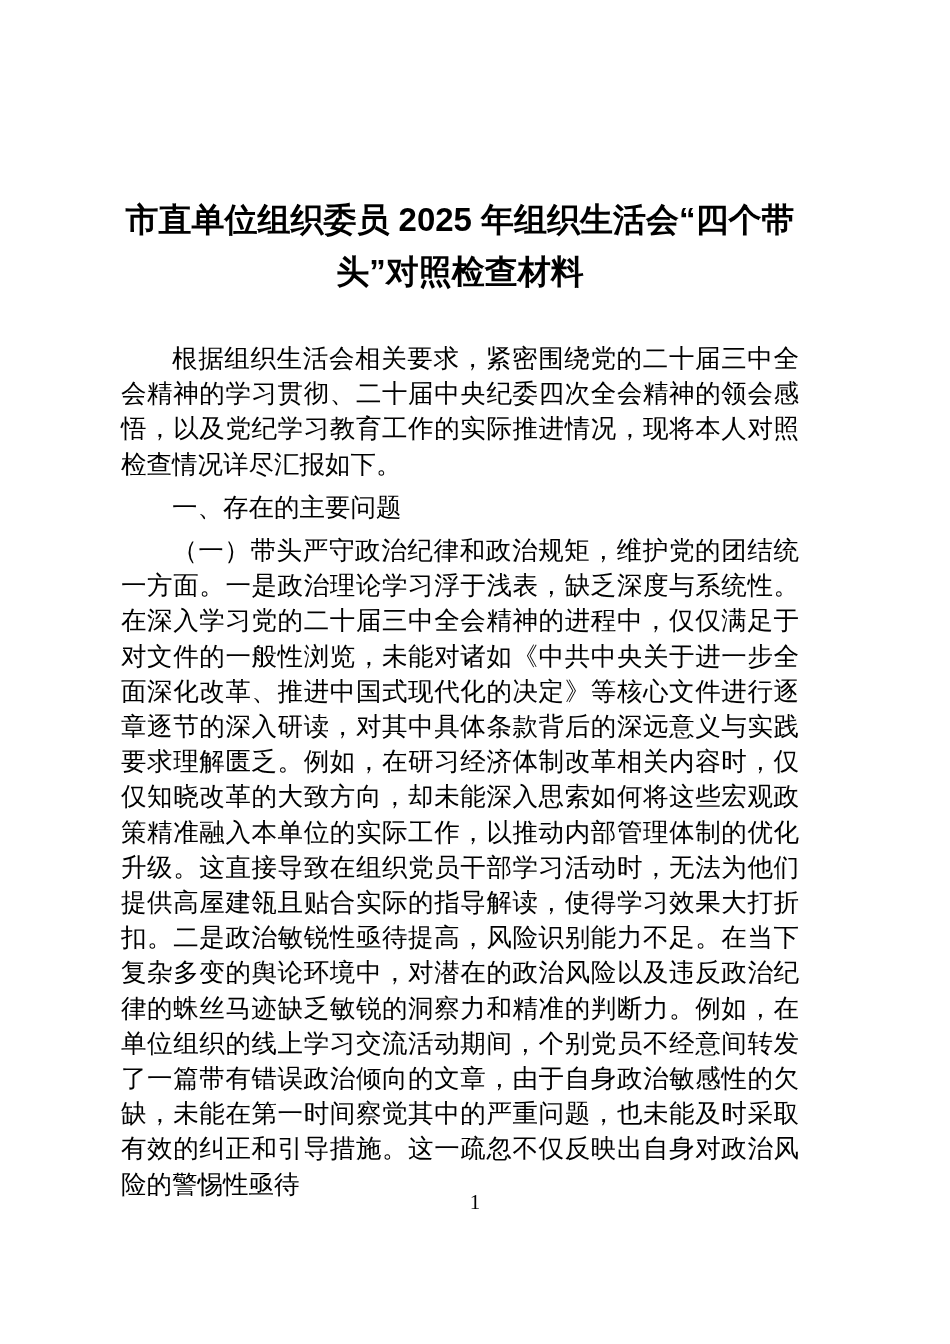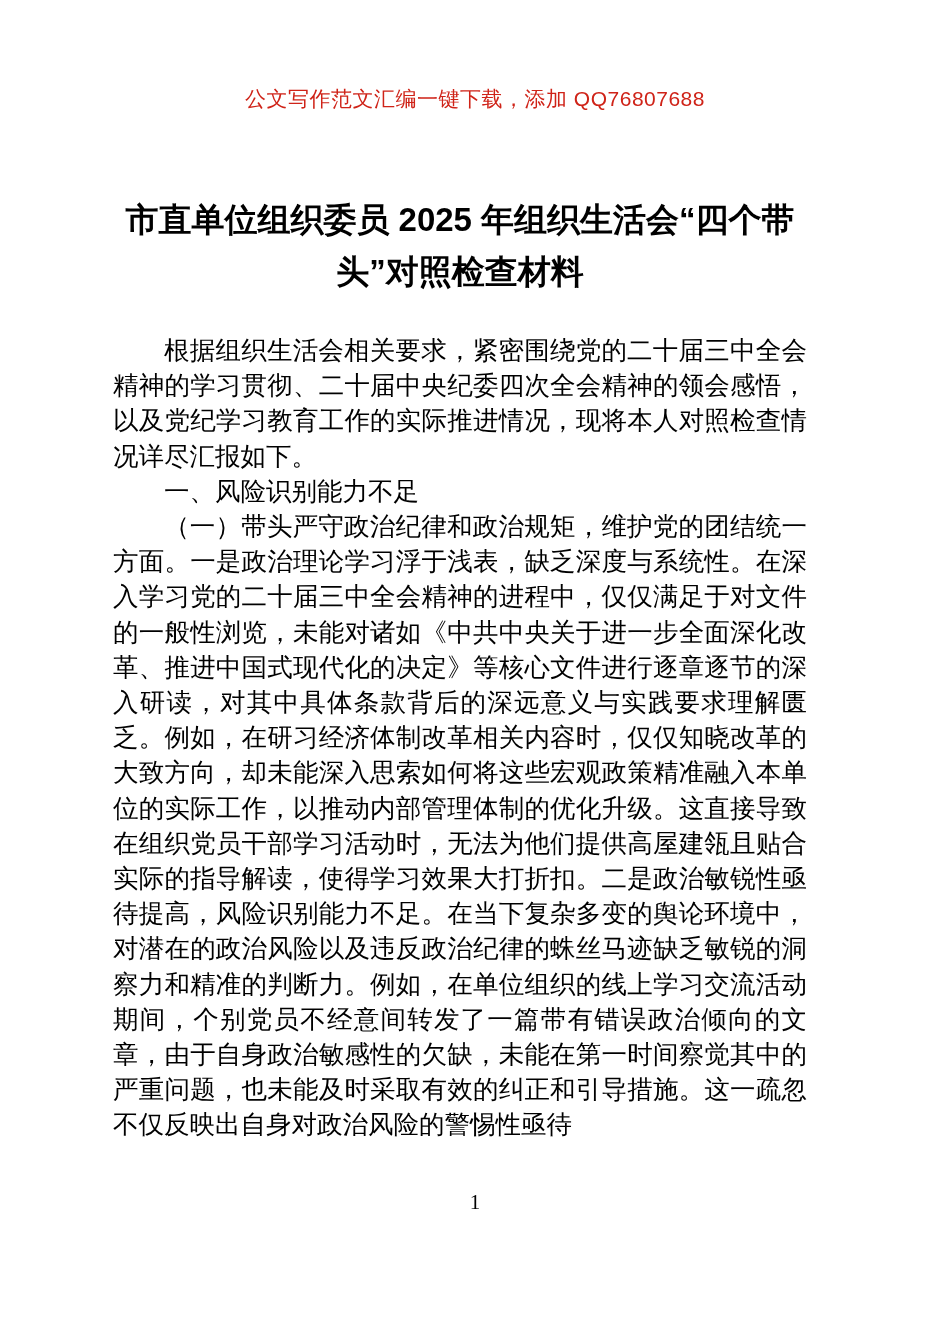--- a/index.html
+++ b/index.html
@@ -59,21 +59,21 @@
     left: 113px;
     width: 694px;
   }
   .para {
     font-family: "Liberation Sans", "DejaVu Sans", sans-serif;
     font-size: 25.5px;
     line-height: 35.2px;
     color: #000000;
     text-align: justify;
     text-justify: inter-ideograph;
-    margin: 0;
+    margin: 8px;
     text-indent: 51px;
     letter-spacing: 0px;
     word-break: break-all;
   }
 
   
   .page-number {
     position: absolute;
     top: 1190px;
     left: 0;
@@ -82,25 +82,24 @@
     font-family: "Liberation Serif", "DejaVu Serif", serif;
     font-size: 21px;
     color: #000000;
   }
 </style>
 </head>
 <body>
 
 <div class="page">
 
-  <div class="ad-header">公文写作范文汇编一键下载，添加 QQ76807688</div>
 
   <h1 class="doc-title">市直单位组织委员 2025 年组织生活会“四个带头”对照检查材料</h1>
 
   <div class="body-block">
     <p class="para">根据组织生活会相关要求，紧密围绕党的二十届三中全会精神的学习贯彻、二十届中央纪委四次全会精神的领会感悟，以及党纪学习教育工作的实际推进情况，现将本人对照检查情况详尽汇报如下。</p>
-    <p class="para">一、风险识别能力不足</p>
+    <p class="para">一、存在的主要问题</p>
     <p class="para">（一）带头严守政治纪律和政治规矩，维护党的团结统一方面。一是政治理论学习浮于浅表，缺乏深度与系统性。在深入学习党的二十届三中全会精神的进程中，仅仅满足于对文件的一般性浏览，未能对诸如《中共中央关于进一步全面深化改革、推进中国式现代化的决定》等核心文件进行逐章逐节的深入研读，对其中具体条款背后的深远意义与实践要求理解匮乏。例如，在研习经济体制改革相关内容时，仅仅知晓改革的大致方向，却未能深入思索如何将这些宏观政策精准融入本单位的实际工作，以推动内部管理体制的优化升级。这直接导致在组织党员干部学习活动时，无法为他们提供高屋建瓴且贴合实际的指导解读，使得学习效果大打折扣。二是政治敏锐性亟待提高，风险识别能力不足。在当下复杂多变的舆论环境中，对潜在的政治风险以及违反政治纪律的蛛丝马迹缺乏敏锐的洞察力和精准的判断力。例如，在单位组织的线上学习交流活动期间，个别党员不经意间转发了一篇带有错误政治倾向的文章，由于自身政治敏感性的欠缺，未能在第一时间察觉其中的严重问题，也未能及时采取有效的纠正和引导措施。这一疏忽不仅反映出自身对政治风险的警惕性亟待</p>
   </div>
 
   <div class="page-number">1</div>
 
 </div>
 
 </body></html>

